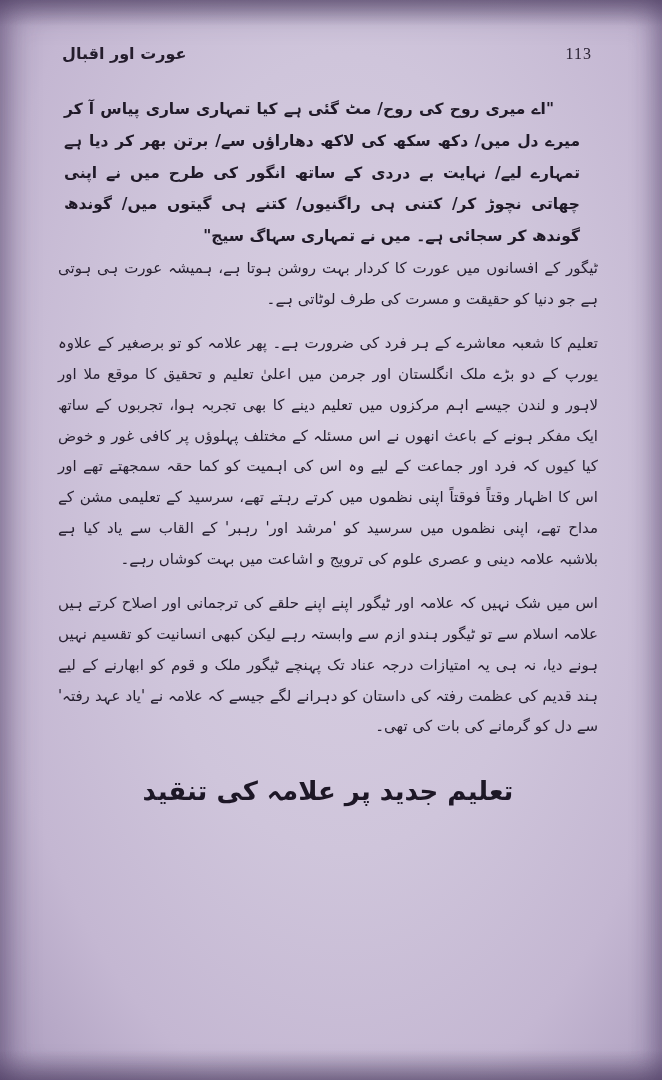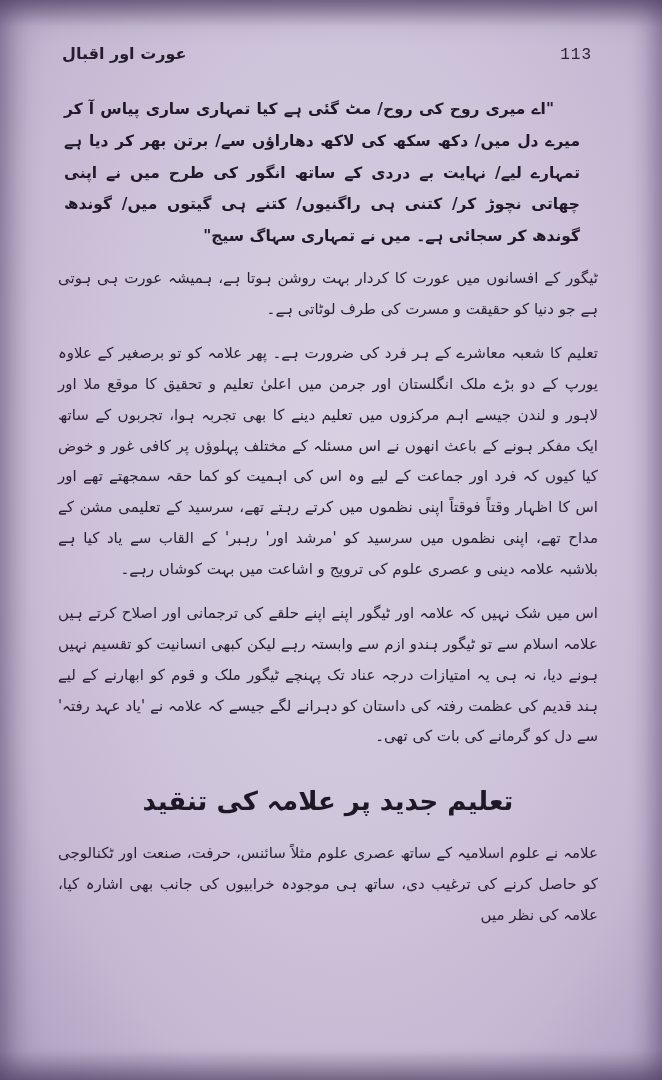--- a/index.html
+++ b/index.html
@@ -38,21 +38,21 @@
     top: 44px;
     left: 62px;
     right: 70px;
     display: flex;
     flex-direction: row;
     justify-content: space-between;
     align-items: baseline;
   }
   .page-number {
     direction: ltr;
-    font-family: Liberation Mono, monospace;
+    font-family: Liberation Serif, serif;
     font-size: 16px;
     letter-spacing: 1px;
     color: #2a2233;
   }
   .header-title {
     font-size: 16px;
     font-weight: bold;
     color: #241d2c;
   }
   .content {
@@ -71,21 +71,21 @@
     color: #201a28;
   }
   .para {
     font-size: 15px;
     line-height: 2.05;
     text-align: justify;
     margin: 14px 0 0 0;
     color: #261f2f;
   }
   .para.first-after-quote {
-    margin-top: 10px;
+    margin-top: 0;
   }
   .section-heading {
     font-size: 26px;
     font-weight: bold;
     text-align: center;
     margin: 34px 0 22px 0;
     color: #1d1726;
     letter-spacing: 0.5px;
   }
   .section-heading.second {
@@ -107,17 +107,16 @@
 
     <p class="para first-after-quote">ٹیگور کے افسانوں میں عورت کا کردار بہت روشن ہوتا ہے، ہمیشہ عورت ہی ہوتی ہے جو دنیا کو حقیقت و مسرت کی طرف لوٹاتی ہے۔</p>
 
 
     <p class="para">تعلیم کا شعبہ معاشرے کے ہر فرد کی ضرورت ہے۔ پھر علامہ کو تو برصغیر کے علاوہ یورپ کے دو بڑے ملک انگلستان اور جرمن میں اعلیٰ تعلیم و تحقیق کا موقع ملا اور لاہور و لندن جیسے اہم مرکزوں میں تعلیم دینے کا بھی تجربہ ہوا، تجربوں کے ساتھ ایک مفکر ہونے کے باعث انھوں نے اس مسئلہ کے مختلف پہلوؤں پر کافی غور و خوض کیا کیوں کہ فرد اور جماعت کے لیے وہ اس کی اہمیت کو کما حقہ سمجھتے تھے اور اس کا اظہار وقتاً فوقتاً اپنی نظموں میں کرتے رہتے تھے، سرسید کے تعلیمی مشن کے مداح تھے، اپنی نظموں میں سرسید کو 'مرشد اور' رہبر' کے القاب سے یاد کیا ہے بلاشبہ علامہ دینی و عصری علوم کی ترویج و اشاعت میں بہت کوشاں رہے۔</p>
 
     <p class="para">اس میں شک نہیں کہ علامہ اور ٹیگور اپنے اپنے حلقے کی ترجمانی اور اصلاح کرتے ہیں علامہ اسلام سے تو ٹیگور ہندو ازم سے وابستہ رہے لیکن کبھی انسانیت کو تقسیم نہیں ہونے دیا، نہ ہی یہ امتیازات درجہ عناد تک پہنچے ٹیگور ملک و قوم کو ابھارنے کے لیے ہند قدیم کی عظمت رفتہ کی داستان کو دہرانے لگے جیسے کہ علامہ نے 'یاد عہد رفتہ' سے دل کو گرمانے کی بات کی تھی۔</p>
 
     <h2 class="section-heading second">تعلیم جدید پر علامہ کی تنقید</h2>
 
-    <p class="para">علامہ نے علوم اسلامیہ کے ساتھ عصری علوم مثلاً سائنس، حرفت، صنعت اور ٹکنالوجی کو حاصل کرنے کی ترغیب دی، ساتھ ہی موجودہ خرابیوں کی جانب بھی اشارہ کیا، علامہ کی نظر میں</p>
   </div>
 
   <div class="edge-shade-bottom"></div>
 </div>
 
 </body></html>

